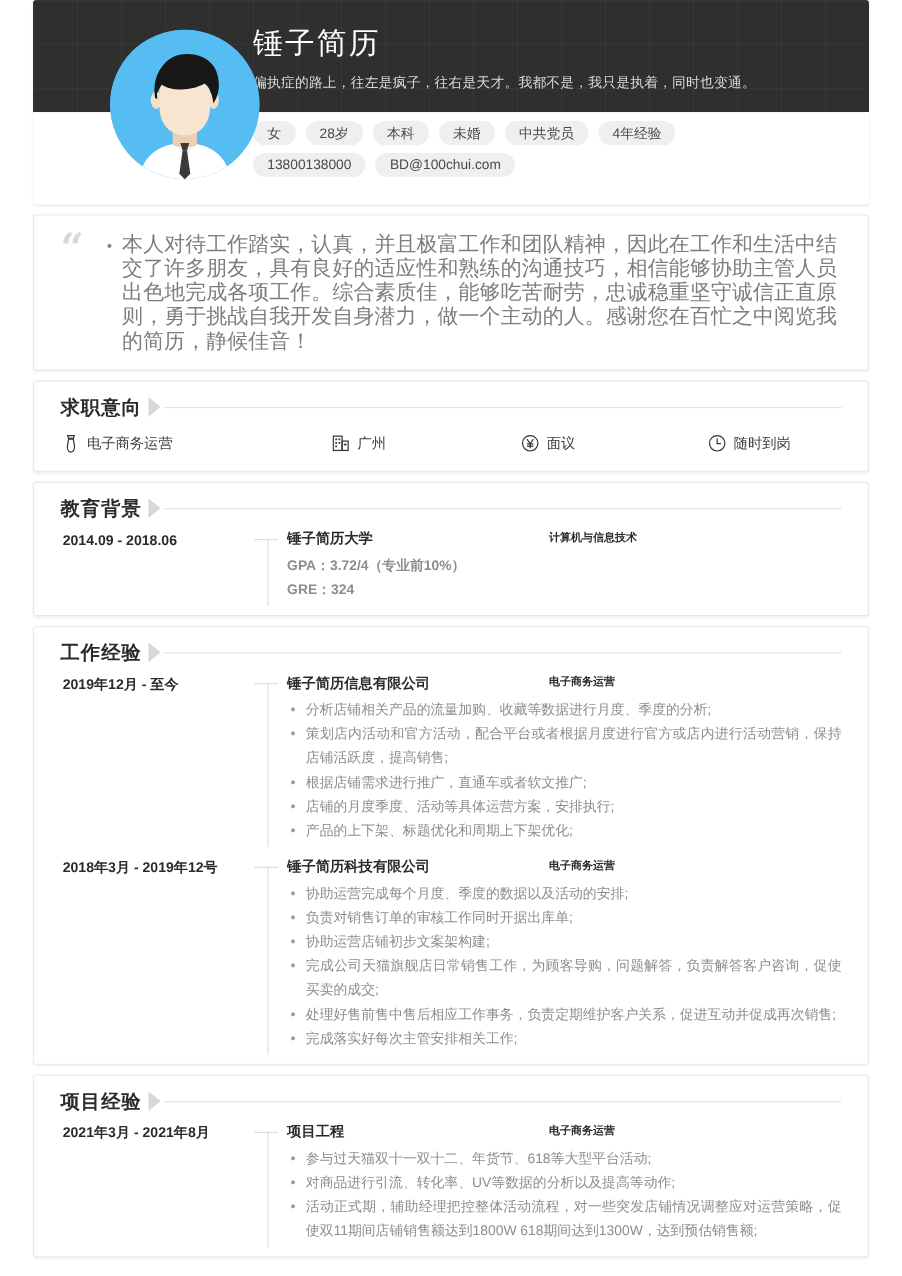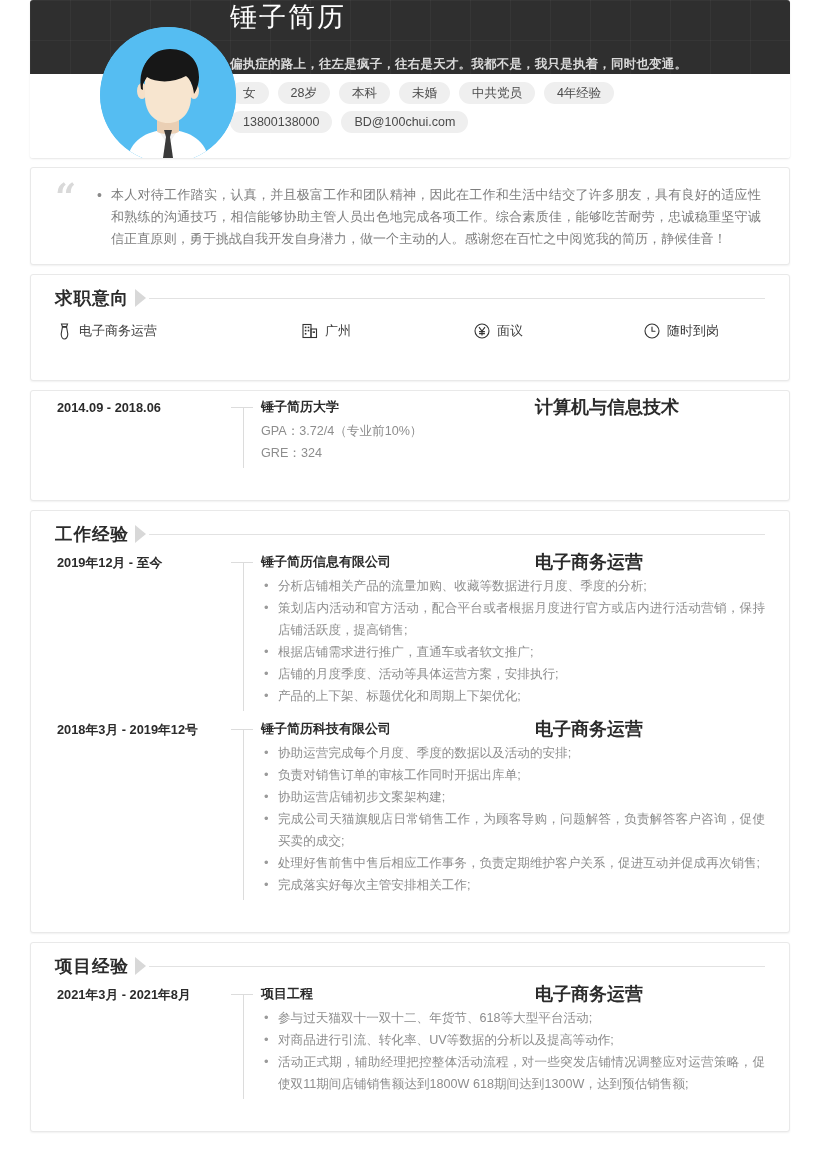--- a/index.html
+++ b/index.html
@@ -33,49 +33,49 @@
   
   .header-card {
     border: none;
     box-shadow: 0 1px 2px rgba(0,0,0,0.10);
     margin-bottom: 9px;
     overflow: hidden;
     border-radius: 3px;
   }
   .header-dark {
     position: relative;
-    height: 74px;
+    height: 102px;
     background-color: #2f2f2f;
     background-image:
       linear-gradient(rgba(255,255,255,0.035) 1px, transparent 1px),
       linear-gradient(90deg, rgba(255,255,255,0.035) 1px, transparent 1px);
     background-size: 40px 40px, 40px 40px;
     padding-left: 200px;
+    padding-top: 22px;
   }
   .header-light {
     position: relative;
     height: 84px;
     background: #ffffff;
     padding-left: 200px;
     padding-top: 8px;
   }
   .hdr-name {
     color: #ffffff;
     font-size: 27px;
     font-weight: normal;
     letter-spacing: 2px;
     line-height: 34px;
   }
   .hdr-slogan {
     color: #dadada;
     font-size: 12.5px;
     line-height: 20px;
-    margin-top: 20px;
+    margin-top: 9px;
     letter-spacing: 0.2px;
-    font-weight: bold;
   }
 
   
   .avatar {
     position: absolute;
     left: 70px;
     top: 27px;
     width: 136px;
     height: 136px;
     border-radius: 50%;
@@ -118,21 +118,21 @@
   .intro-body { flex: 1; display: flex; }
   .intro-dot {
     color: #8a8a8a;
     font-size: 14px;
     width: 14px;
     flex: 0 0 14px;
     line-height: 22px;
   }
   .intro-text {
     color: #7d7d7d;
-    font-size: 13px;
+    font-size: 19px;
     line-height: 22px;
     text-align: justify;
     letter-spacing: 0.1px;
   }
 
   
   .sec-head {
     display: flex;
     align-items: center;
     padding: 11px 24px 0 24px;
@@ -210,57 +210,57 @@
     left: 16px;
     width: 1px;
     bottom: -4px;
     background: #dcdcdc;
   }
   .entry-body { flex: 1; padding-top: 1px; }
   .entry-line1 {
     display: flex;
     line-height: 22px;
     margin-bottom: 2px;
-    gap: 36px;
   }
   .entry-org {
     color: #2b2b2b;
     font-size: 13px;
     font-weight: bold;
     flex: 0 0 238px;
   }
   .entry-role {
     color: #2b2b2b;
-    font-size: 18px;
+    font-size: 10px;
     font-weight: bold;
   }
   .entry-sub {
     color: #8d8d8d;
     font-size: 12.6px;
     line-height: 22px;
+    font-weight: bold;
   }
   .bullets { list-style: none; }
   .bullets li {
     position: relative;
     color: #8d8d8d;
     font-size: 12.6px;
     line-height: 22px;
     padding-left: 17px;
     text-align: justify;
   }
   .bullets li::before {
     content: "•";
     position: absolute;
     left: 3px;
     top: 0;
     color: #9a9a9a;
     font-size: 13px;
   }
   .entry-pad-bottom { padding-bottom: 10px; }
-  .card-pad-bottom { padding-bottom: 26px; }
+  .card-pad-bottom { padding-bottom: 2px; }
 </style>
 </head>
 <body>
 
 <div class="page">
 
   <div class="card header-card">
     <div class="header-dark">
       <div class="hdr-name">锤子简历</div>
       <div class="hdr-slogan">偏执症的路上，往左是疯子，往右是天才。我都不是，我只是执着，同时也变通。</div>
@@ -357,20 +357,25 @@
         <svg class="icon-svg" width="16" height="16" viewBox="0 0 16 16">
           <circle cx="8" cy="8" r="7" fill="none" stroke="#333" stroke-width="1.1"></circle>
           <path d="M8 4 V8.3 H11" fill="none" stroke="#333" stroke-width="1.1" stroke-linecap="round"></path>
         </svg>
         <span>随时到岗</span>
       </div>
     </div>
   </div>
 
   <div class="card card-pad-bottom">
+    <div class="sec-head">
+      <span class="sec-title">教育背景</span>
+      <span class="sec-arrow"></span>
+      <span class="sec-rule"></span>
+    </div>
 
     <div class="entry entry-pad-bottom">
       <div class="entry-date">2014.09 - 2018.06</div>
       <div class="entry-rail">
         <span class="tick"></span>
         <span class="stem"></span>
       </div>
       <div class="entry-body">
         <div class="entry-line1">
           <span class="entry-org">锤子简历大学</span>

